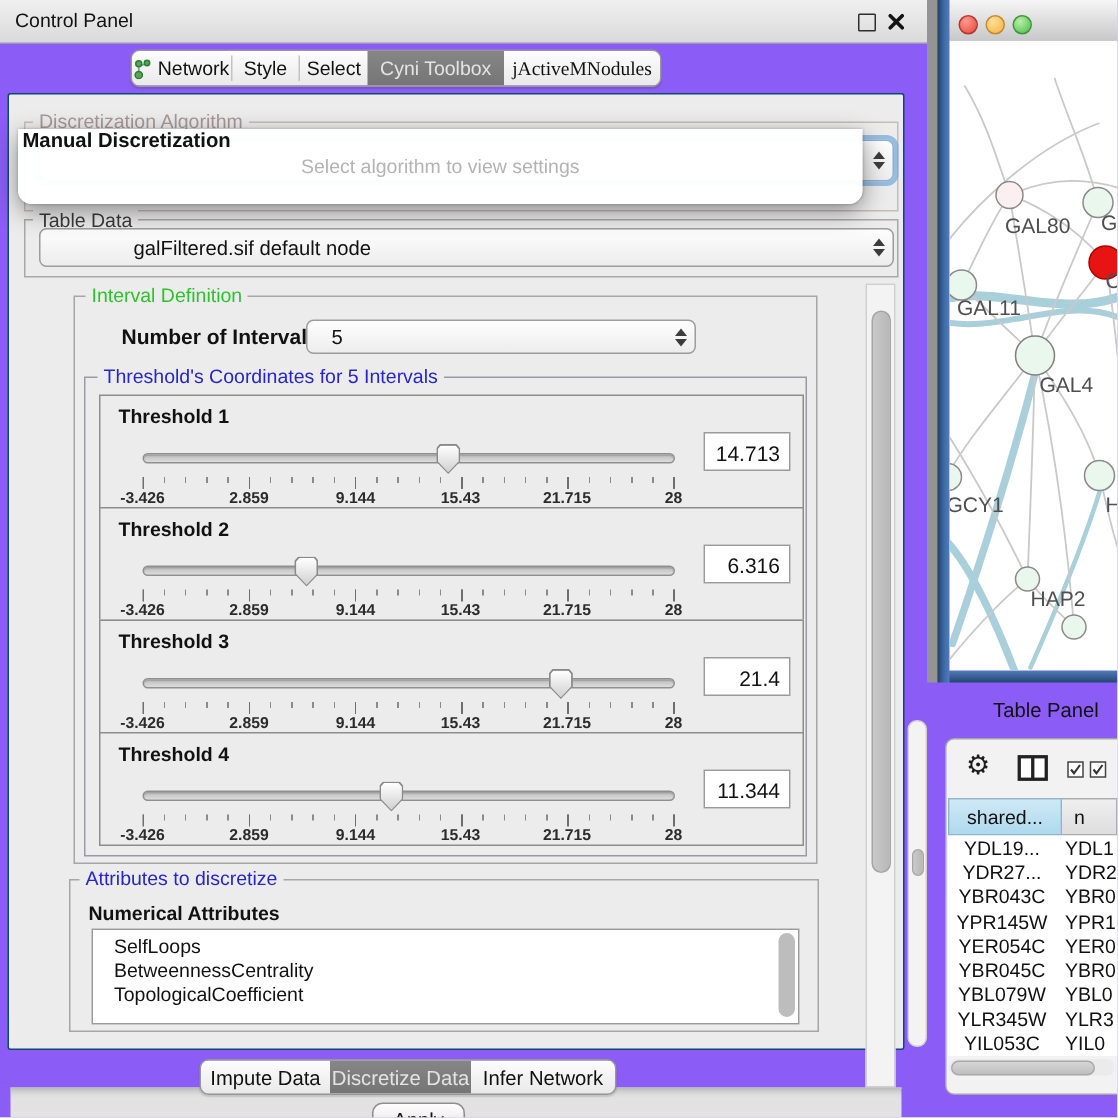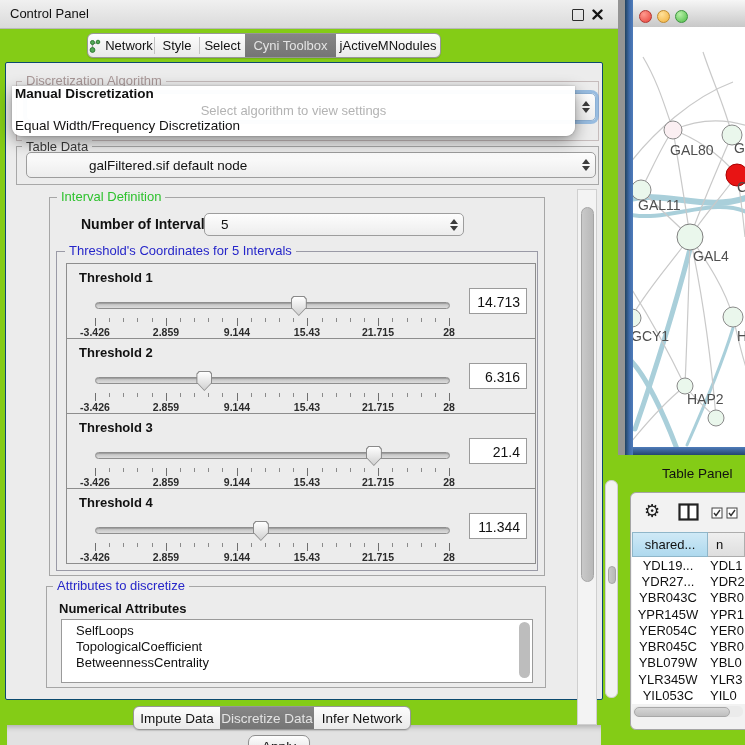--- a/index.html
+++ b/index.html
@@ -1,16 +1,16 @@
 <!DOCTYPE html>
 <html><head>
 <meta charset="utf-8">
 <style>
   html,body{margin:0;padding:0;}
-  .screen{position:relative;width:745px;height:745px;background:#84cc16;overflow:hidden;
+  .screen{position:relative;width:745px;height:745px;background:#8b5cf6;overflow:hidden;
           font-family:"Liberation Sans",sans-serif;color:#111;}
   .abs{position:absolute;}
   .bold{font-weight:bold;}
   
   .cp-titlebar{left:0;top:0;width:620px;height:28px;background:linear-gradient(#f0f0f0,#dadada);
                border-bottom:1px solid #b9b9b9;font-size:13px;line-height:28px;}
   .cp-title{left:10px;top:0;}
   .float-box{width:10px;height:10px;border:1.4px solid #2e2e2e;border-radius:1px;background:transparent;}
   
   .seg{display:flex;border:1px solid #979797;border-radius:6px;overflow:hidden;
@@ -107,21 +107,21 @@
     <div class="sg" style="width:44px;">
       <span>Style</span>
     </div>
     <div class="sep"></div>
     <div class="sg" style="width:45px;">
       <span>Select</span>
     </div>
     <div class="sg dark" style="width:91px;">
       <span>Cyni Toolbox</span>
     </div>
-    <div class="sg" style="width:104px;">
+    <div class="sg" style="width:104px;font-family:Liberation Serif, serif;">
       <span>jActiveMNodules</span>
     </div>
   </div>
 
   <div class="abs cp-content">
 
     <div class="abs" style="left:10px;top:18px;width:581px;height:58px;border:1px solid rgba(168,150,150,.55);"></div>
     <span class="abs gtitle" style="left:16px;top:11px;color:#a89797;">Discretization Algorithm</span>
 
     <div class="abs combo" style="left:20px;top:30px;width:570px;height:28px;border-color:#8cb0d4;box-shadow:0 0 0 3px rgba(96,156,216,.6);">
@@ -232,41 +232,40 @@
       <span class="abs ticklab" style="left:382px;">28</span>
       <div class="abs valbox">11.344</div>
     </div>
 
     <div class="abs" style="left:40px;top:523px;width:498px;height:100px;border:1px solid #a6a6a6;"></div>
     <span class="abs gtitle" style="left:47px;top:516px;color:#2626c9;">Attributes to discretize</span>
     <span class="abs bold" style="left:53px;top:538px;font-size:13px;">Numerical Attributes</span>
     <div class="abs" style="left:55px;top:556px;width:470px;height:62px;background:#fff;border:1px solid #9a9a9a;font-size:13px;">
       <div style="padding:3px 0 0 14px;line-height:16px;">
         <div>SelfLoops</div>
+        <div>BetweennessCentrality</div>
         <div>TopologicalCoefficient</div>
-        <div>BetweennessCentrality</div>
       </div>
       <div class="abs" style="right:2px;top:2px;width:11px;height:56px;background:#bdbdbd;border-radius:6px;"></div>
     </div>
 
     <div class="abs vtrack" style="left:571px;top:126px;width:20px;height:536px;box-sizing:border-box;">
       <div class="abs vthumb" style="left:3px;top:17px;width:13px;height:375px;"></div>
     </div>
 
     <div class="abs btnbar">
       <div class="abs pushbtn" style="left:241px;top:9px;width:60px;height:21px;">
         <span>Apply</span>
       </div>
     </div>
   </div>
 
   <div class="abs popup">
     <div style="padding-left:3px;font-size:13.5px;font-weight:bold;height:16px;line-height:16px;">Manual Discretization</div>
     <div style="text-align:center;color:#b3b3b3;font-size:13px;height:16px;line-height:17px;">Select algorithm to view settings</div>
-    <div style="padding-left:3px;font-size:13.5px;height:16px;line-height:16px;">Equal Width/Frequency Discretization</div>
   </div>
 
   <div class="abs vtrack" style="left:605px;top:480px;width:13px;height:218px;border-radius:6px;box-sizing:border-box;">
     <div class="abs vthumb" style="left:2px;top:85px;width:8px;height:18px;"></div>
   </div>
 
   <div class="abs seg" style="left:133px;top:706px;height:22px;font-size:13.5px;">
     <div class="sg" style="width:86px;">
       <span>Impute Data</span>
     </div>

